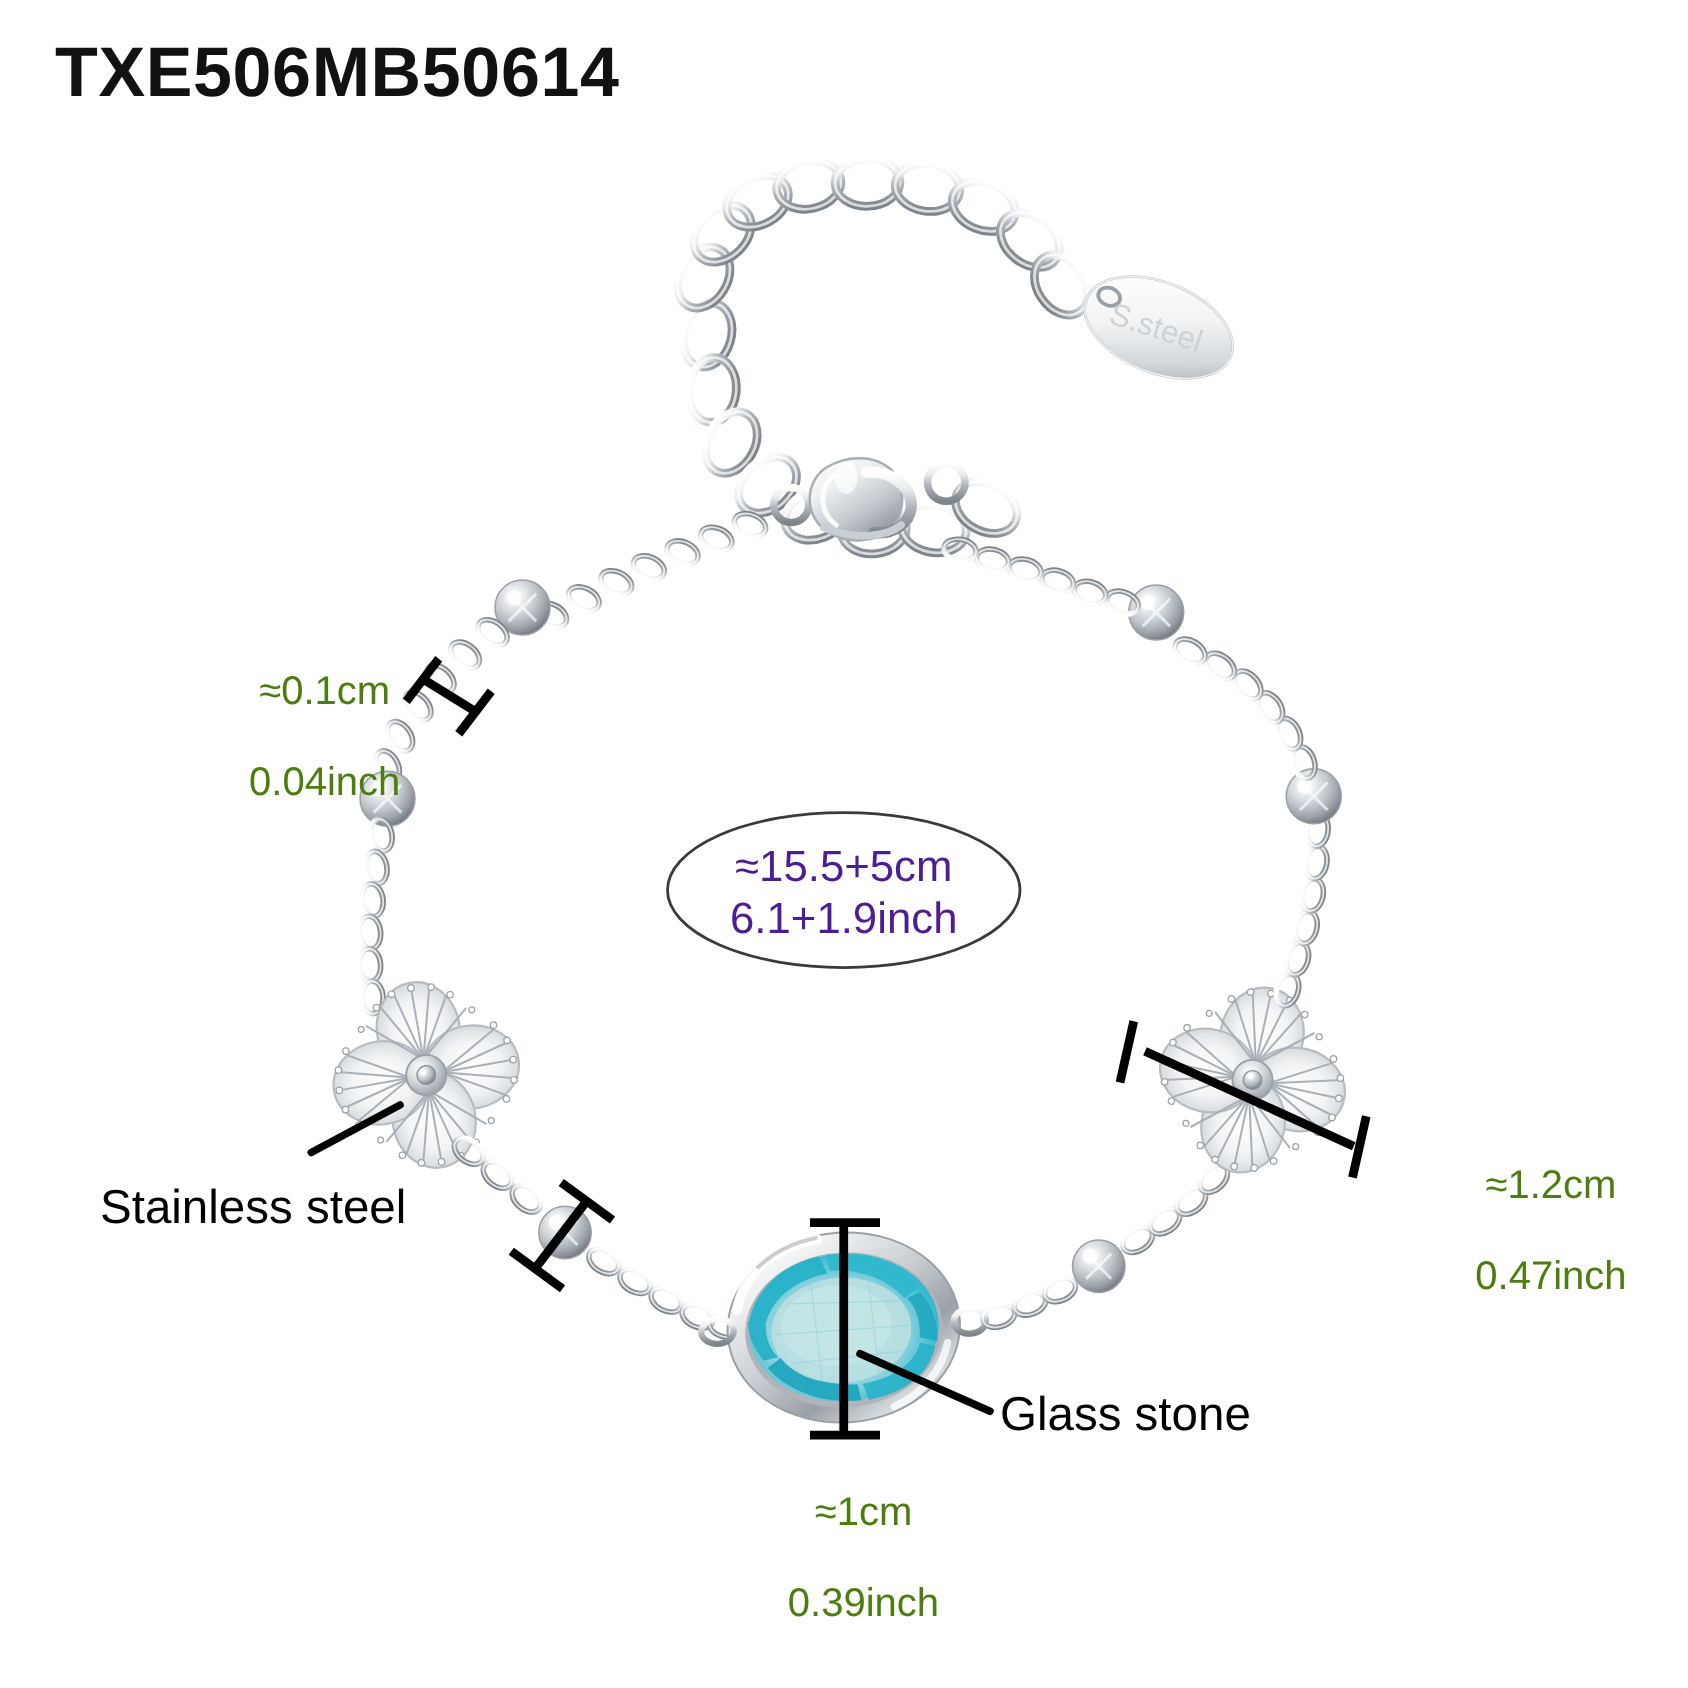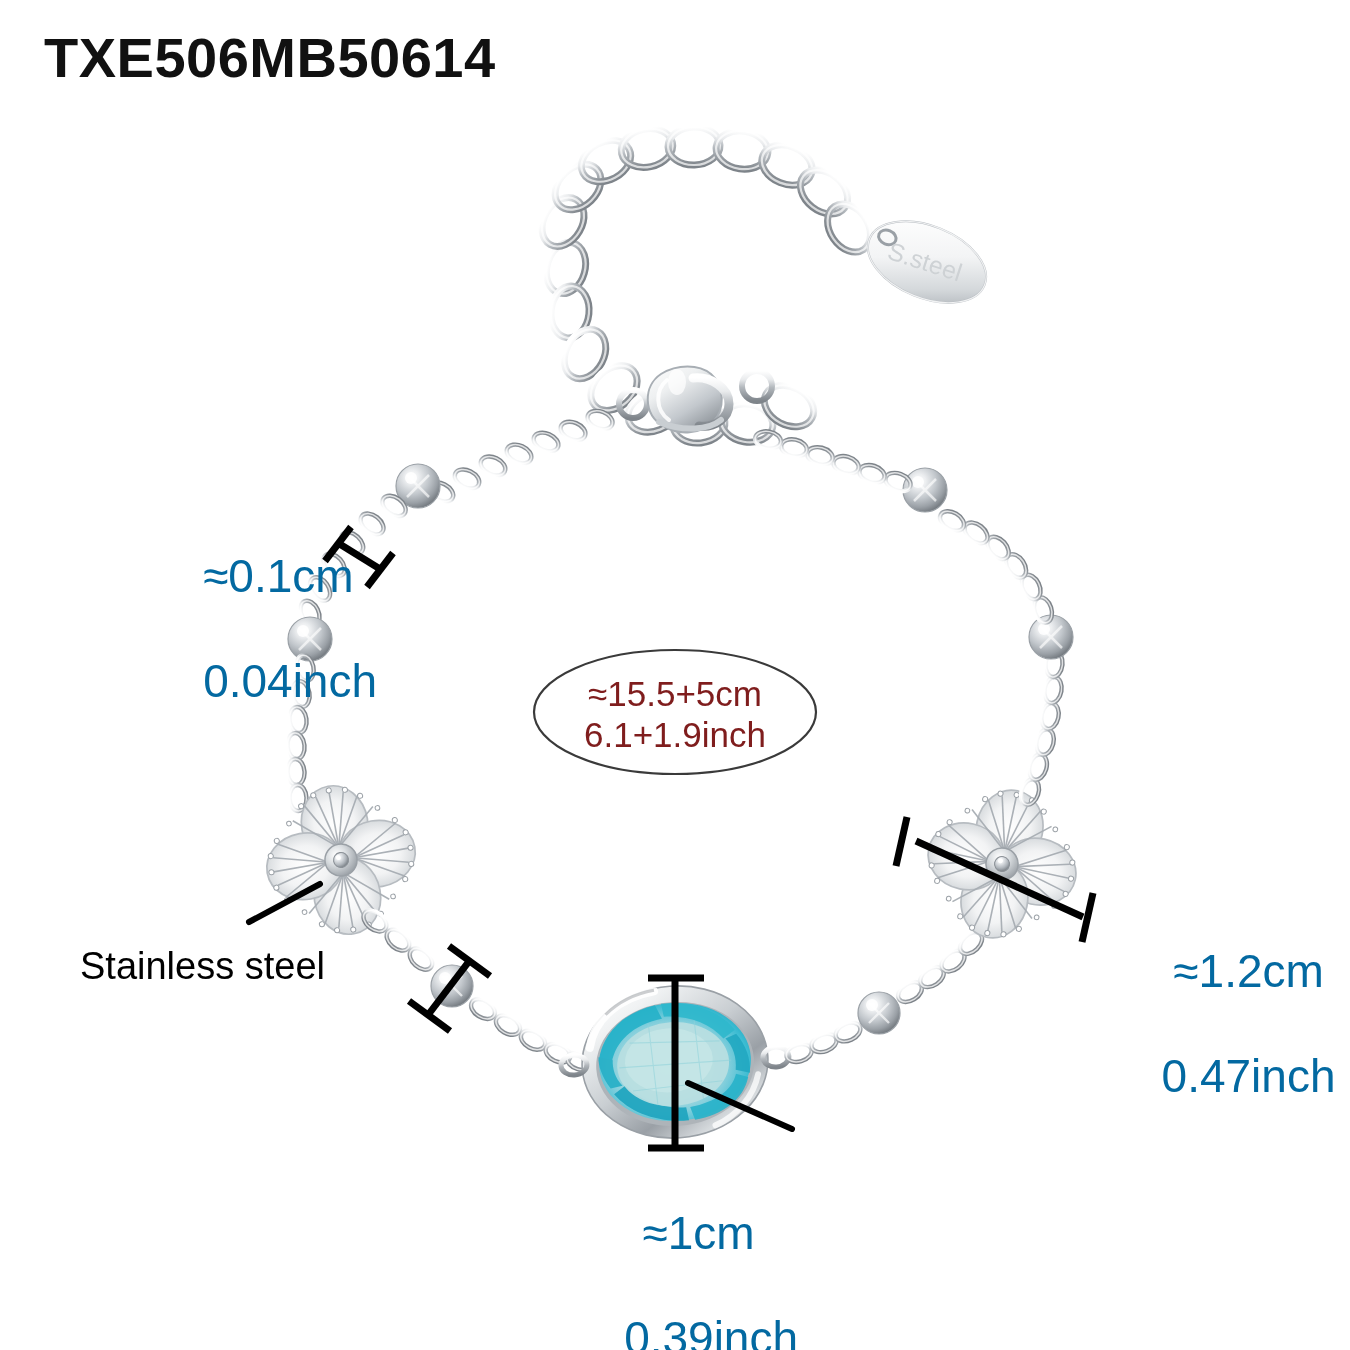--- a/index.html
+++ b/index.html
@@ -15,41 +15,41 @@
     font-size:56px;font-weight:600;letter-spacing:.5px;
     color:#111;white-space:nowrap;line-height:1;
   }
   .weight-label{
     position:absolute;right:42px;bottom:28px;
     font-size:52px;font-weight:400;color:#111;
     white-space:nowrap;line-height:1;
   }
 
   .callout{
-    position:absolute;font-size:46px;line-height:1.14;
-    color:#0369a1;white-space:pre;font-weight:400;
+    position:absolute;font-size:32px;line-height:1.14;
+    color:#4d7c0f;white-space:pre;font-weight:400;
   }
   .callout.ctr{text-align:center;}
   .callout.rgt{text-align:center;}
 
   .material-label{
     position:absolute;left:80px;top:913px;
     font-size:38px;font-weight:400;color:#000;white-space:nowrap;margin-top:32px;
   }
   .stone-label{
     position:absolute;left:800px;top:1111px;
     font-size:38px;font-weight:400;color:#000;white-space:nowrap;
   }
 
   .size-bubble{
     position:absolute;left:534px;top:650px;width:282px;height:124px;
   }
   .size-bubble .txt{
     position:absolute;left:0;right:0;top:24px;
-    text-align:center;font-size:35px;line-height:1.16;color:#7f1d1d;
+    text-align:center;font-size:35px;line-height:1.16;color:#4c1d95;
   }
 
   svg.art{position:absolute;left:0;top:0;width:1350px;height:1350px;overflow:visible;}
   .nofill{fill:none;}
 </style>
 </head>
 <body>
 
 <div id="stage">
 
@@ -587,15 +587,16 @@
   <div class="callout rgt" style="left:1108px; top:893px; width:230px;">
     <span>≈1.2cm</span><br>
     <span>0.47inch</span>
   </div>
 
   <div class="callout ctr" style="left:573px; top:1155px; width:200px;">
     <span>≈1cm</span><br>
     <span>0.39inch</span>
   </div>
 
+  <div class="stone-label">Glass stone</div>
 
 
 </div>
 
 </body></html>

